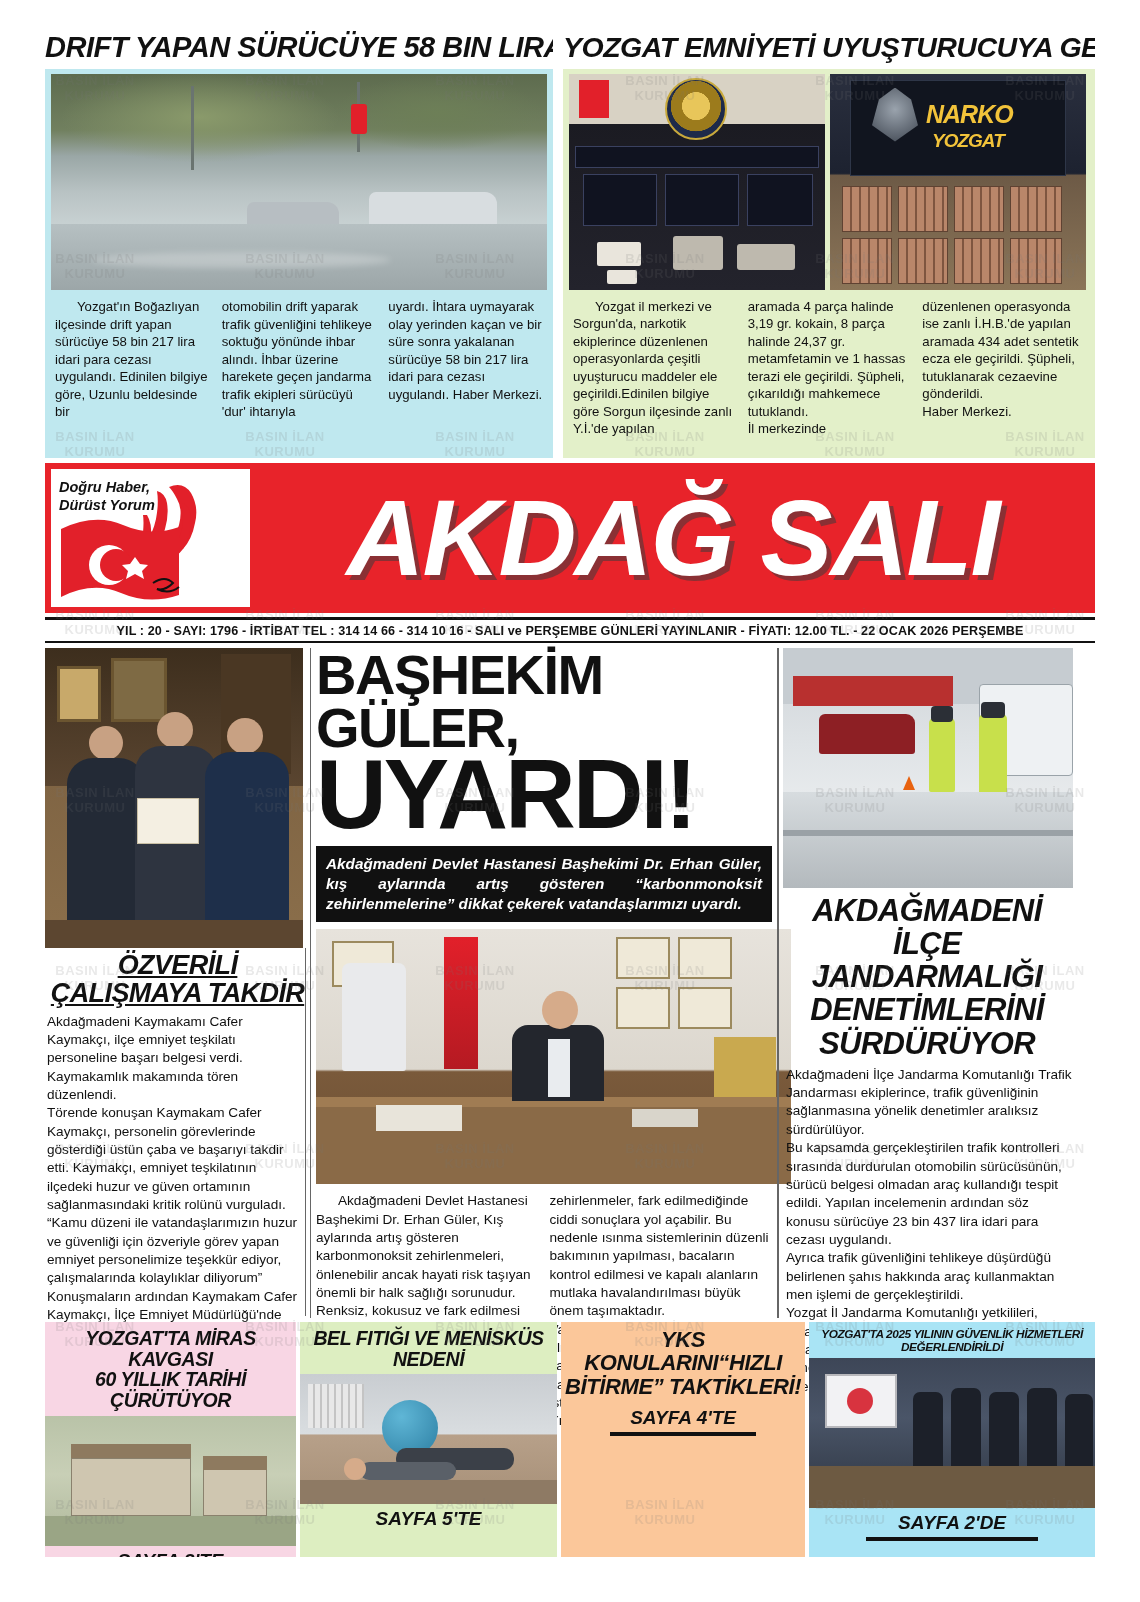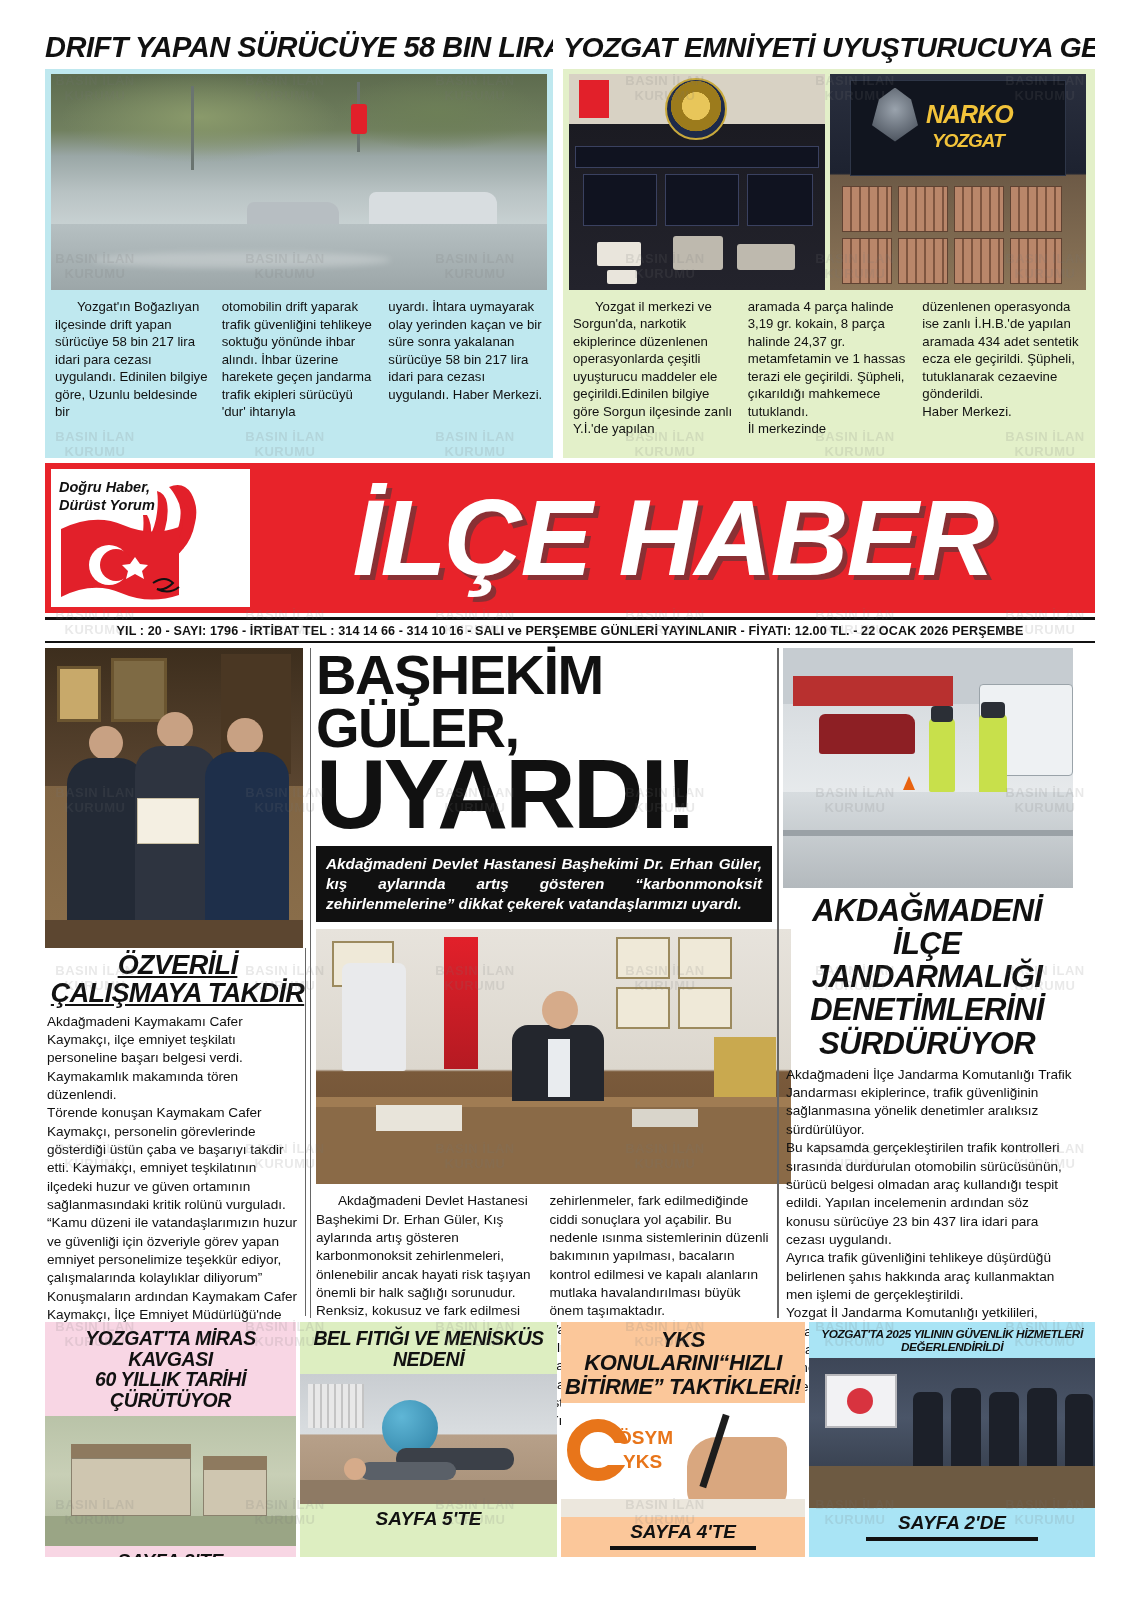--- a/index.html
+++ b/index.html
@@ -291,21 +291,21 @@
 
         <path d="M10 60 q34 -16 62 -4 q28 12 56 2 l0 68 q-30 10 -58 -2 q-28 -12 -60 4 z" fill="#e2202a"></path>
         <circle cx="58" cy="96" r="20" fill="#ffffff"></circle>
         <circle cx="65" cy="96" r="16" fill="#e2202a"></circle>
         <path d="M84 88 l5 7 l8 1 l-6 6 l2 8 l-9 -5 l-9 5 l2 -8 l-6 -6 l8 -1 z" fill="#ffffff"></path>
 
         <path d="M102 114 q12 -8 20 0 q-8 8 -16 6 q12 6 22 -2" stroke="#111" stroke-width="2" fill="none"></path>
       </svg>
     </div>
     <div class="nameplate">
-      <div class="np">İLÇE HABER</div>
+      <div class="np">AKDAĞ SALI</div>
     </div>
   </div>
 
   <div class="infobar">YIL : 20  -  SAYI: 1796  -  İRTİBAT TEL : 314 14 66 - 314 10 16   -   SALI ve PERŞEMBE GÜNLERİ YAYINLANIR  -   FİYATI: 12.00 TL.  -  22  OCAK  2026  PERŞEMBE</div>
 
   <div class="middle">
 
     <div class="col-left">
       <div class="photo" style="width:258px;height:300px;">
         <div class="ph p-cer">
@@ -438,31 +438,20 @@
       </div>
       <div class="t-foot">SAYFA 5'TE</div>
 
     </div>
 
     <div class="teaser t3">
       <div class="t-head">
         <div>YKS KONULARINI“HIZLI</div>
         <div>BİTİRME” TAKTİKLERİ!</div>
       </div>
-      <div class="t-img" style="height:114px;">
-        <div class="ph p-osym">
-          <div class="ring" style="left:6px;top:16px;width:62px;height:62px;"></div>
-          <div class="cut" style="left:36px;top:40px;width:40px;height:22px;"></div>
-          <div class="txt" style="left:56px;top:24px;font-size:19px;">ÖSYM</div>
-          <div class="txt" style="left:62px;top:48px;font-size:19px;">YKS</div>
-          <div class="hand" style="left:126px;top:34px;width:100px;height:74px;"></div>
-          <div class="pen" style="left:150px;top:10px;width:7px;height:76px;transform:rotate(18deg);"></div>
-          <div style="position:absolute;left:0;top:96px;width:100%;height:18px;background:#ece7dd;"></div>
-        </div>
-      </div>
       <div class="t-foot">SAYFA 4'TE</div>
       <div class="t-rule"></div>
     </div>
 
     <div class="teaser t4">
       <div class="t-head">
         <div>YOZGAT'TA 2025 YILININ GÜVENLİK HİZMETLERİ DEĞERLENDİRİLDİ</div>
       </div>
       <div class="t-img" style="height:150px;">
         <div class="ph p-meet">

